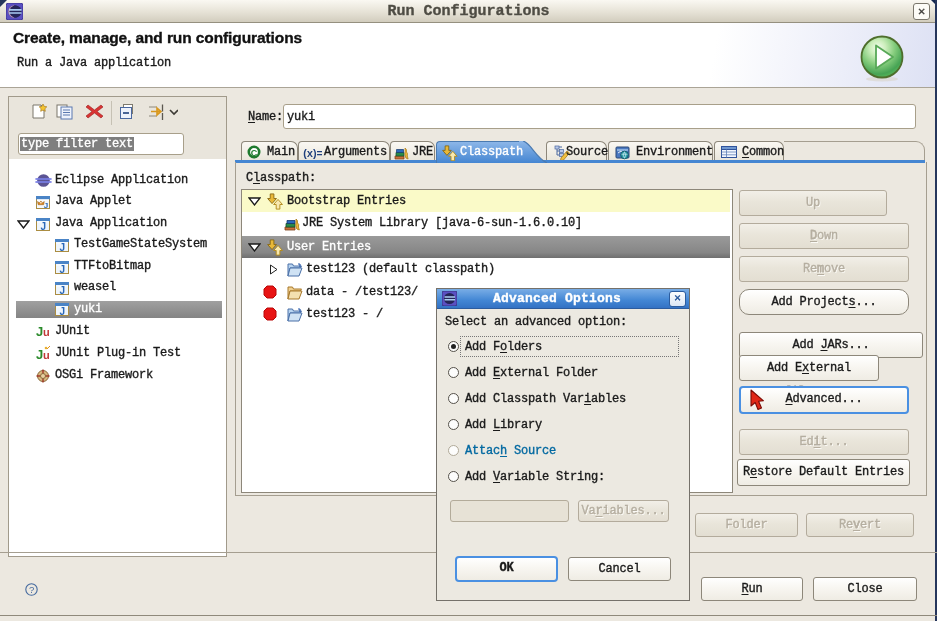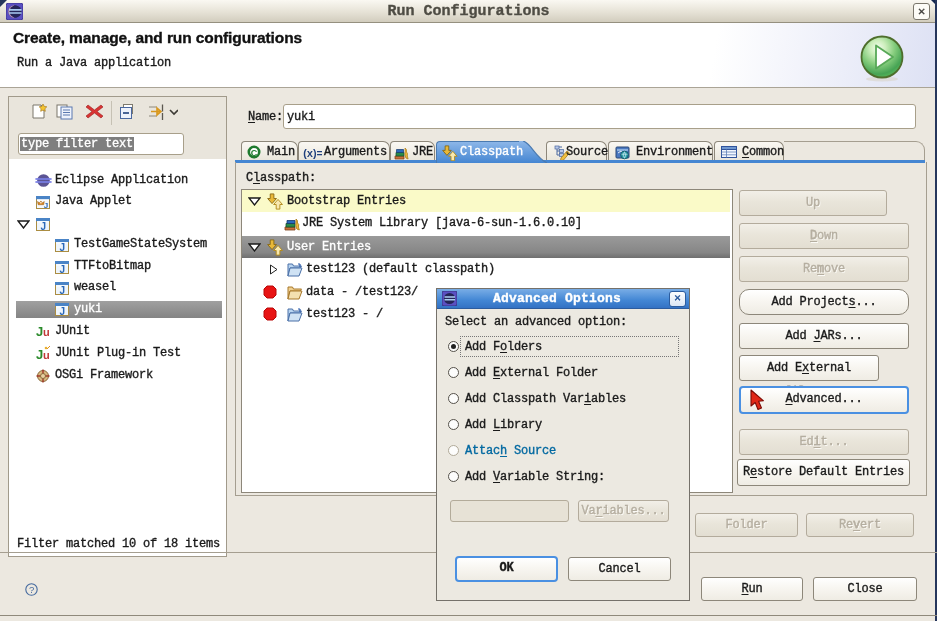--- a/index.html
+++ b/index.html
@@ -98,21 +98,20 @@
     <path d="M8.5 2.2 a6.3 6.3 0 0 0 0 12.6 a7.5 7.5 0 0 1 0 -12.6z" fill="#d8a8c8" opacity=".85"></path>
     <circle cx="9.5" cy="8.5" r="6" fill="#252558"></circle>
     <path d="M3 6.8 h12.5 M3 10 h12.5" stroke="#aaccf2" stroke-width="1.7"></path>
   </svg>
 
   <div class="abs" id="lpanel">
     <div class="abs" id="ltoolbar"></div>
     <div class="abs" id="lfilterzone"></div>
     <div class="abs" id="filterbox"></div>
     <div class="abs" id="filtertxt">type filter text</div>
-    <div class="abs" id="lstatus">Filter matched 10 of 18 items</div>
 
     <svg class="abs" style="left:22px;top:6px;" width="16" height="17">
       <path d="M2 2 h8 l3 3 v10 h-11 z" fill="#fffffe" stroke="#7a766b"></path>
       <path d="M10 2 l3 3 h-3 z" fill="#d8d4c8" stroke="#7a766b" stroke-width=".8"></path>
       <path d="M12 1 l1.2 2.4 2.6.4 -1.9 1.9 .4 2.6 -2.3-1.2 -2.3 1.2 .4-2.6 -1.9-1.9 2.6-.4z" fill="#f4c430" stroke="#a87b1e" stroke-width=".7"></path>
     </svg>
     <svg class="abs" style="left:47px;top:7px;" width="18" height="16">
       <rect x="1" y="1" width="10" height="12" fill="#fff" stroke="#7a766b"></rect>
       <rect x="5" y="3" width="11" height="12" fill="#eef2fb" stroke="#5b79b0"></rect>
       <path d="M7 6h7M7 8.5h7M7 11h7" stroke="#5b79b0"></path>
@@ -156,20 +155,21 @@
     <div class="trow" style="top:116px;">
         <svg style="position:absolute;left:8px;top:7px;" width="13" height="9">
           <path d="M1 1 h11 l-5.5 7z" fill="#fff" stroke="#1a1a1a" stroke-width="1.4"></path>
         </svg>
         <svg style="position:absolute;left:27px;top:5px;" width="14" height="13">
           <rect x=".5" y=".5" width="13" height="12" fill="#eef5fc" stroke="#ab8d42"></rect>
           <rect x="0" y="0" width="14" height="3.2" fill="#4a84c6"></rect>
           <rect x="1" y="3.2" width="12" height="1.2" fill="#fff"></rect>
           <text x="7.2" y="11.8" font-size="10" fill="#2a68b8" text-anchor="middle" font-weight="bold" font-family="Liberation Sans">J</text>
         </svg>
+        <span style="position:absolute;left:46px;">Java Application</span>
       </div>
     <div class="trow" style="top:137px;">
         <svg style="position:absolute;left:46px;top:5px;" width="14" height="13">
           <rect x=".5" y=".5" width="13" height="12" fill="#eef5fc" stroke="#ab8d42"></rect>
           <rect x="0" y="0" width="14" height="3.2" fill="#4a84c6"></rect>
           <rect x="1" y="3.2" width="12" height="1.2" fill="#fff"></rect>
           <text x="7.2" y="11.8" font-size="10" fill="#2a68b8" text-anchor="middle" font-weight="bold" font-family="Liberation Sans">J</text>
         </svg>
         <span style="position:absolute;left:65px;">TestGameStateSystem</span>
       </div>
@@ -363,21 +363,21 @@
           <path d="M13 1 v3 M11 1 h2" stroke="#2858a8" stroke-width="1.2" fill="none"></path>
         </svg>
       <span style="position:absolute;left:64px;">test123 - /</span>
       </div>
   </div>
 
   <div class="btn" style="left:739px;top:190px;width:148px;">Up</div>
   <div class="btn" style="left:739px;top:223px;width:170px;"><u>D</u>own</div>
   <div class="btn" style="left:739px;top:256px;width:170px;">Re<u>m</u>ove</div>
   <div class="btn en" style="left:739px;top:289px;width:170px;border-radius:10px;">Add Project<u>s</u>...</div>
-  <div class="btn en" style="left:739px;top:323px;width:170px;">Add <u>J</u>ARs...</div>
+  <div class="btn en" style="left:739px;top:332px;width:184px;">Add <u>J</u>ARs...</div>
   <div class="btn en" style="left:739px;top:355px;width:140px;">Add E<u>x</u>ternal JARs...</div>
   <div class="btn en focusring" style="left:739px;top:386px;width:170px;height:28px;line-height:23px;"><u>A</u>dvanced...</div>
   <div class="btn" style="left:739px;top:429px;width:170px;">Ed<u>i</u>t...</div>
   <div class="btn en" style="left:737px;top:459px;width:173px;height:27px;line-height:25px;">R<u>e</u>store Default Entries</div>
   <div class="btn" style="left:695px;top:513px;width:103px;height:24px;line-height:22px;">Folder</div>
   <div class="btn" style="left:806px;top:513px;width:108px;height:24px;line-height:22px;">Re<u>v</u>ert</div>
 
   <div class="abs" id="sep"></div>
   <div class="abs" id="bottomline"></div>
   <div class="dlgbtn" style="left:701px;top:577px;width:102px;"><u>R</u>un</div>

